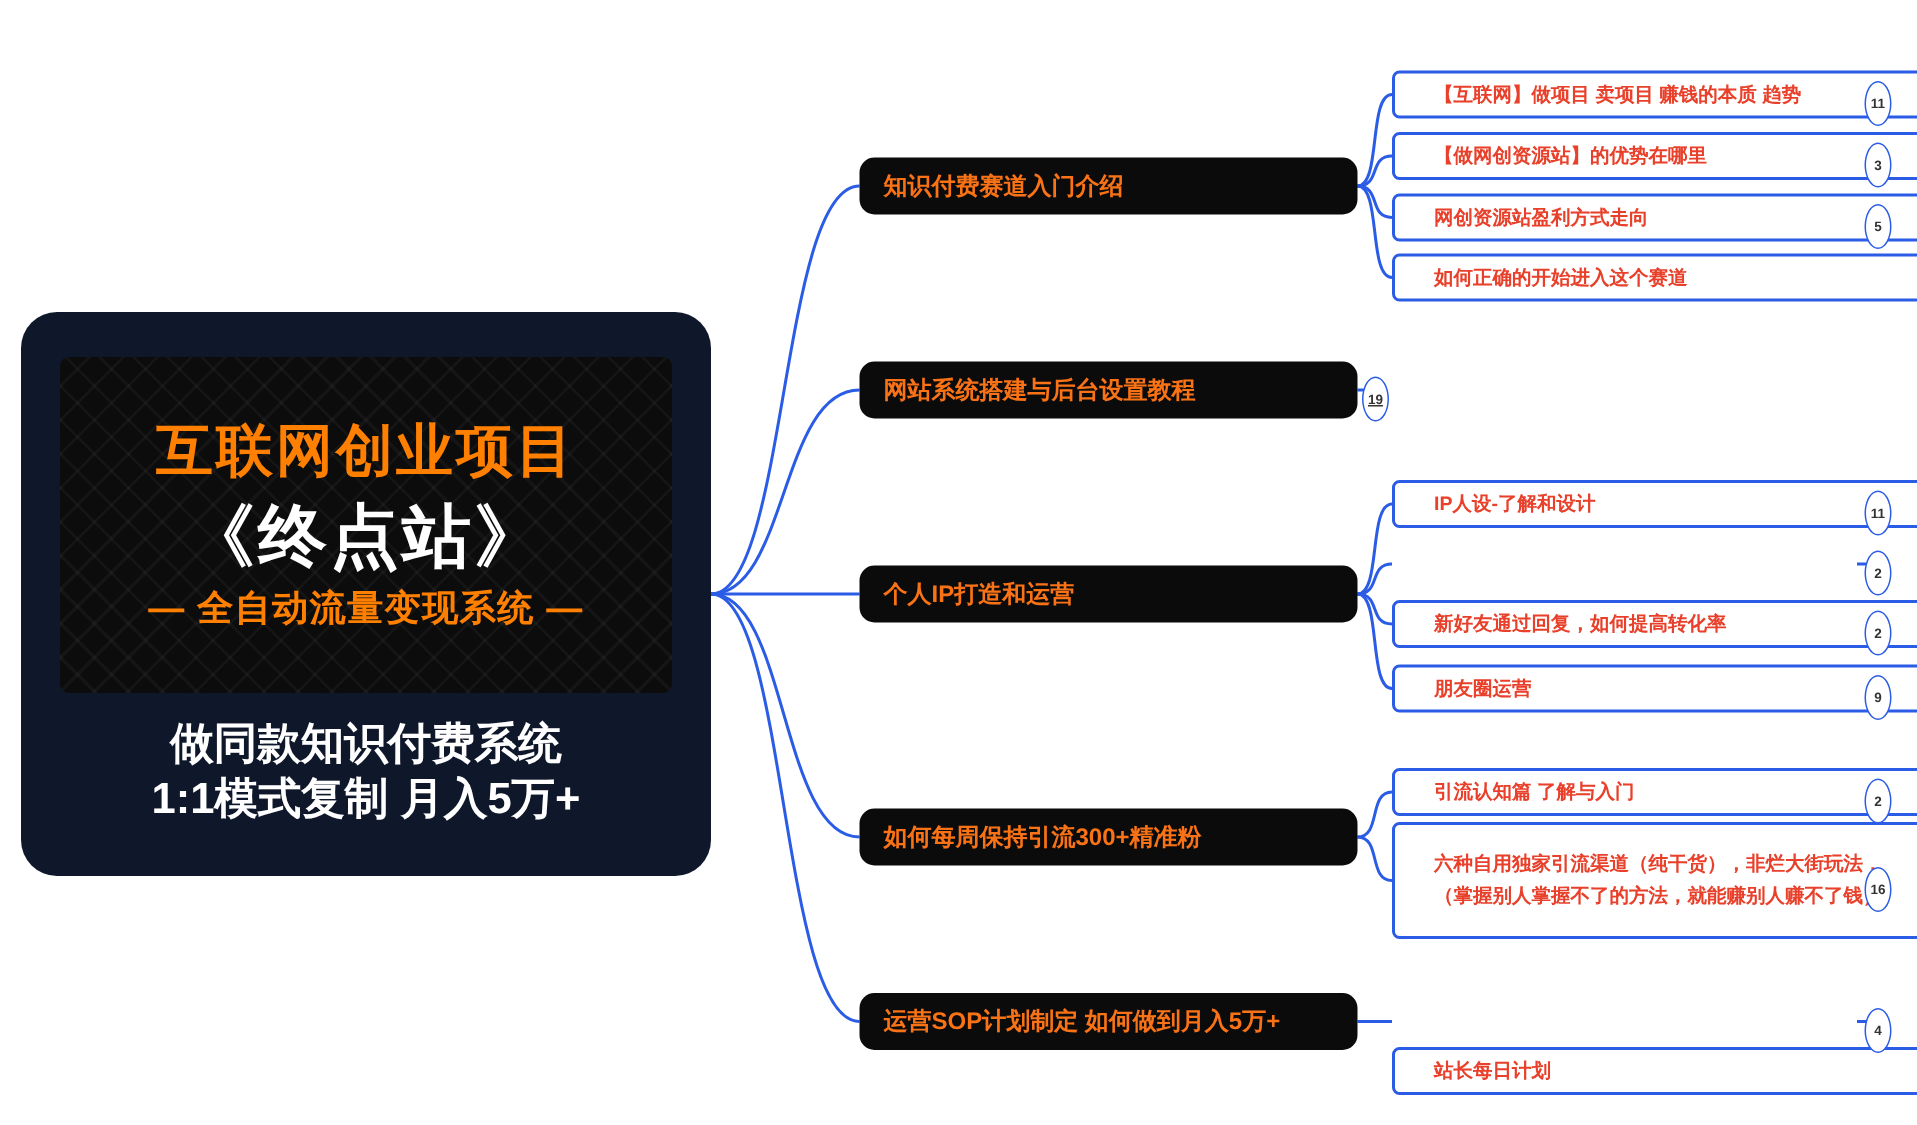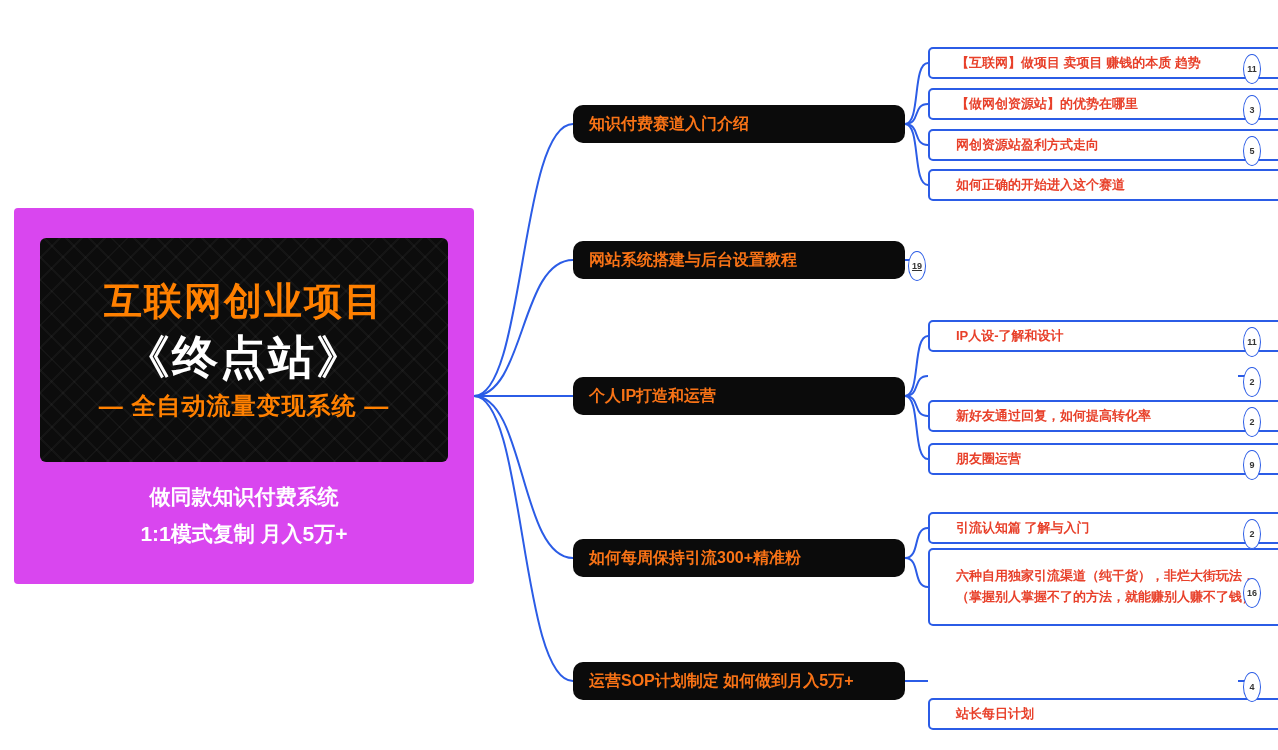--- a/index.html
+++ b/index.html
@@ -8,37 +8,37 @@
     font-family:"Liberation Sans","DejaVu Sans",sans-serif;
     overflow:hidden;
   }
   .canvas{position:absolute;inset:0;width:1278px;height:750px;}
   svg.connectors{position:absolute;left:0;top:0;pointer-events:none;z-index:1;}
   svg.connectors path, svg.connectors line{stroke:#2b5ce6;stroke-width:2;fill:none;}
 
   
   .root-node{
     position:absolute;left:14px;top:208px;width:460px;height:376px;
-    background:#d946ef;border-radius:4px;z-index:2;
+    background:#0f172a;border-radius:24px;z-index:2;
     box-sizing:border-box;display:flex;flex-direction:column;align-items:center;
     padding:30px 26px 0 26px;
   }
   .root-banner{
     width:408px;height:224px;background:#0c0c0c;border-radius:6px;
     box-sizing:border-box;display:flex;flex-direction:column;align-items:center;justify-content:center;
     gap:14px;
     background-image:
       repeating-linear-gradient(45deg, rgba(255,255,255,0.035) 0 2px, transparent 2px 16px),
       repeating-linear-gradient(-45deg, rgba(255,255,255,0.035) 0 2px, transparent 2px 16px);
   }
   .banner-line1{color:#ff8000;font-size:38px;font-weight:bold;letter-spacing:2px;line-height:1;}
   .banner-line2{color:#ffffff;font-size:46px;font-weight:bold;letter-spacing:2px;line-height:1;}
   .banner-line3{color:#ff8000;font-size:24px;font-weight:bold;letter-spacing:1px;line-height:1;}
   .root-sub{
-    color:#ffffff;font-weight:bold;font-size:21px;line-height:37px;text-align:center;
+    color:#ffffff;font-weight:bold;font-size:29px;line-height:37px;text-align:center;
   }
   .root-sub.first{margin-top:16px;}
 
   
   .branch-node{
     position:absolute;left:573px;width:332px;height:38px;background:#0b0b0b;
     border-radius:10px;z-index:2;box-sizing:border-box;
     display:flex;align-items:center;padding:0 16px;
   }
   .branch-label{color:#f97316;font-weight:bold;font-size:16px;white-space:nowrap;}

